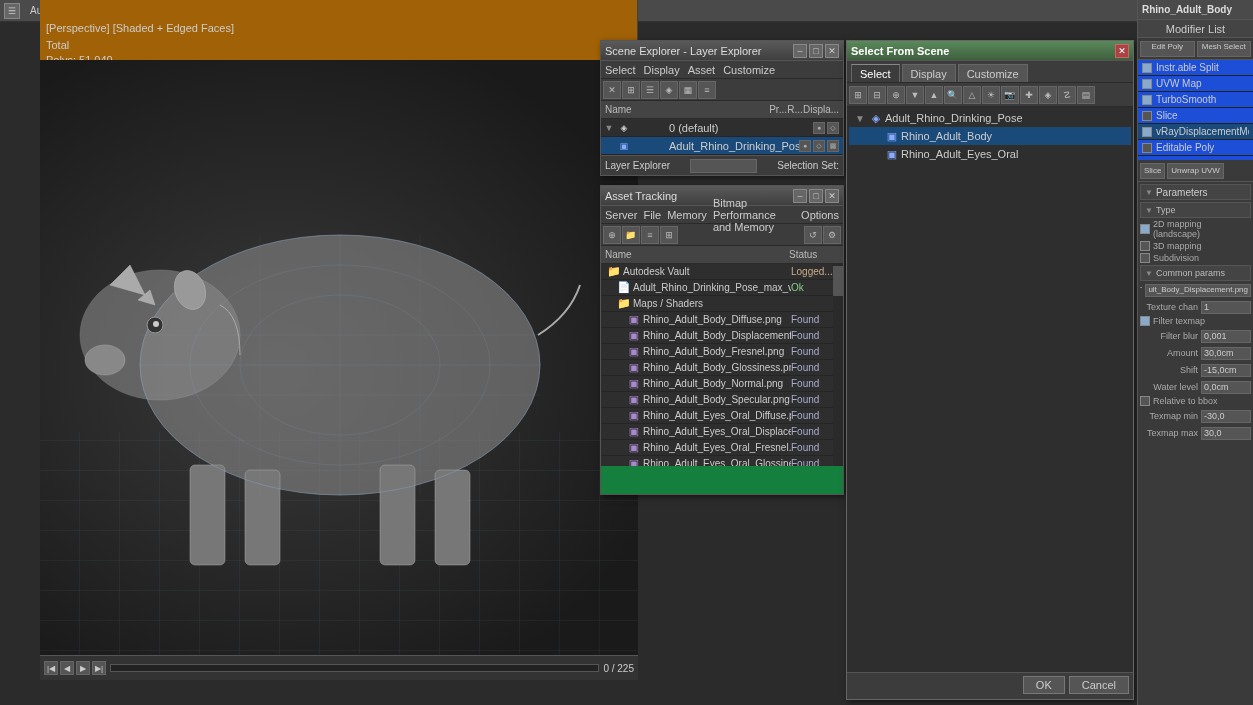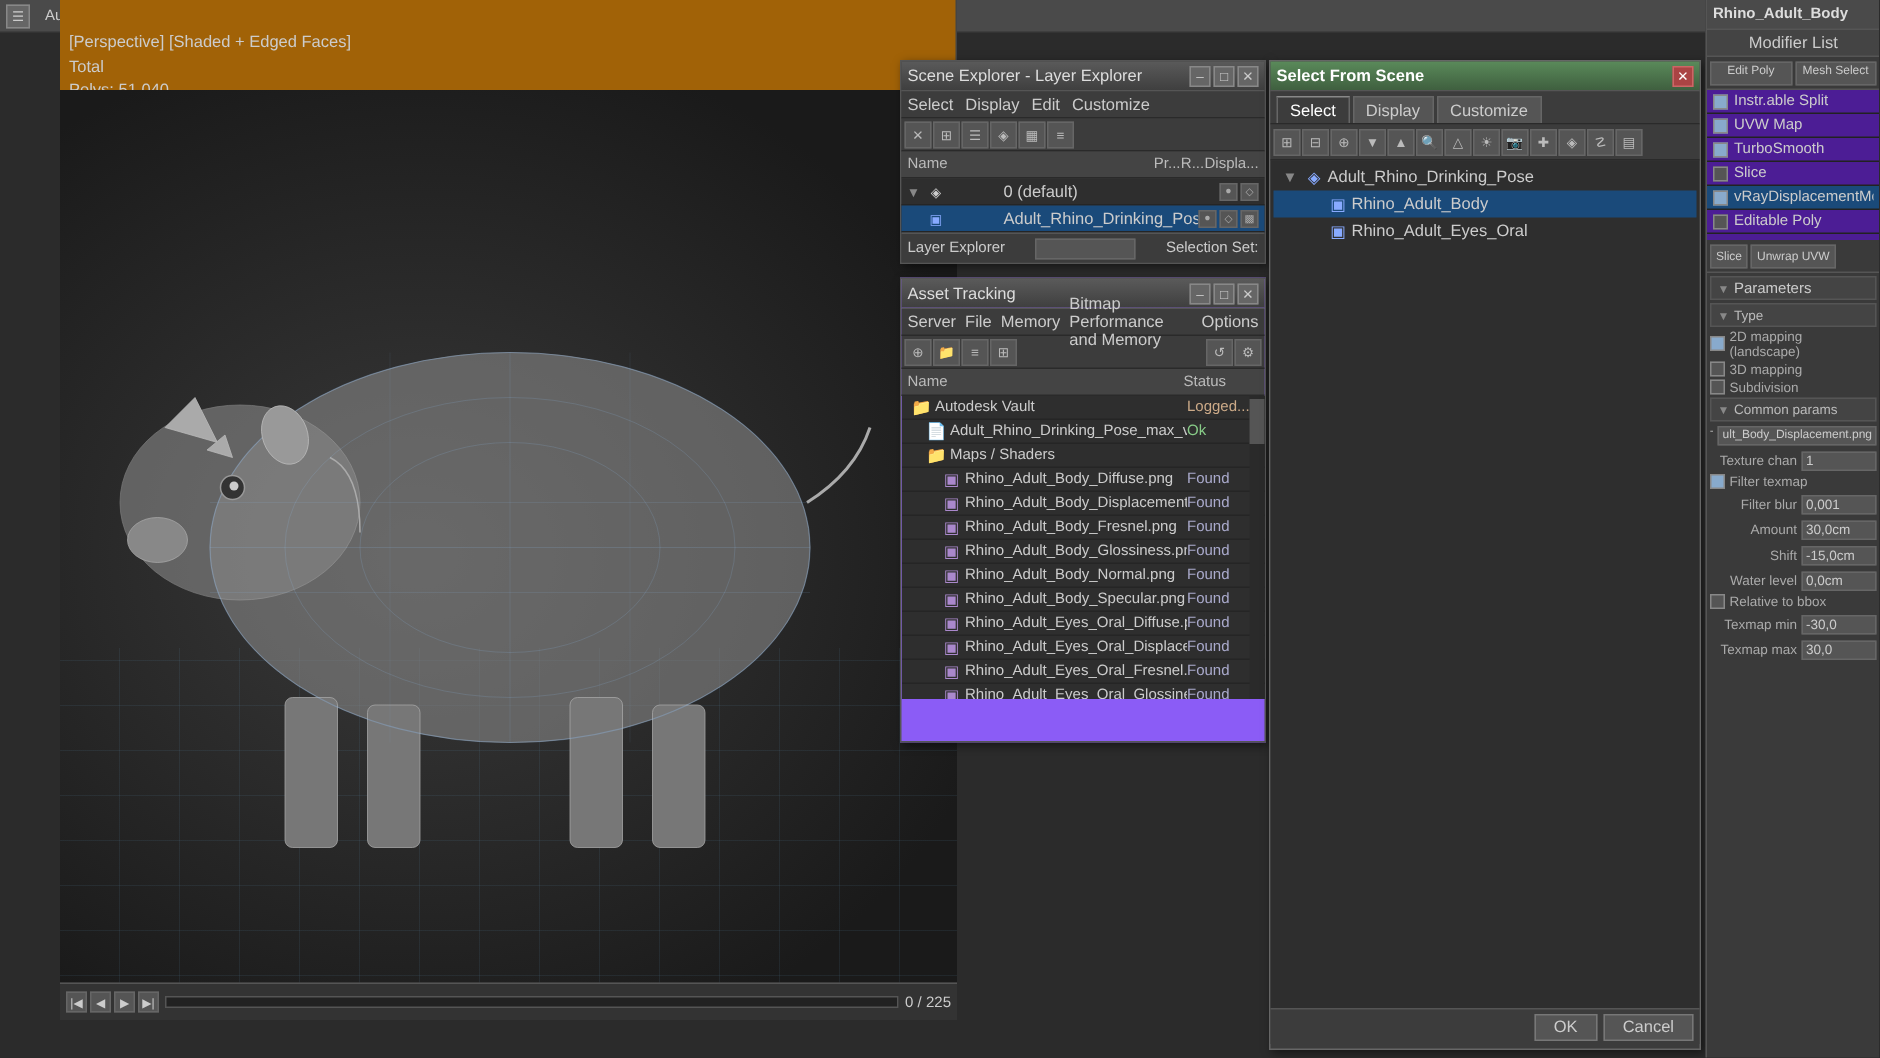--- a/index.html
+++ b/index.html
@@ -294,21 +294,21 @@
       color: #ccc;
       font-size: 10px;
     }
 
     
     #asset-tracking {
       position: absolute;
       left: 600px; top: 185px;
       width: 244px;
       height: 310px;
-      background: #8b5cf6;
+      background: #15803d;
       border: 1px solid #555;
       box-shadow: 2px 2px 6px rgba(0,0,0,0.5);
     }
 
     #at-titlebar {
       height: 20px;
       background: linear-gradient(to bottom, #5a5a5a, #3f3f3f);
       display: flex;
       align-items: center;
       justify-content: space-between;
@@ -617,21 +617,21 @@
       font-size: 9px;
       cursor: pointer;
       flex: 1;
       text-align: center;
       white-space: nowrap;
       overflow: hidden;
       font-size: 8px;
     }
 
     #rp-modifier-list {
-      background: #4c1d95;
+      background: #1d4ed8;
       height: 100px;
       overflow-y: auto;
     }
 
     .rp-mod-row {
       height: 16px;
       display: flex;
       align-items: center;
       padding: 0 4px;
       border-bottom: 1px solid #222;
@@ -876,21 +876,21 @@
     <span id="se-title-text">Scene Explorer - Layer Explorer</span>
     <div id="se-title-controls">
       <div class="title-btn">–</div>
       <div class="title-btn">□</div>
       <div class="title-btn">✕</div>
     </div>
   </div>
   <div id="se-menubar">
     <span class="se-menu-item">Select</span>
     <span class="se-menu-item">Display</span>
-    <span class="se-menu-item">Edit</span>
+    <span class="se-menu-item">Asset</span>
     <span class="se-menu-item">Customize</span>
   </div>
   <div id="se-toolbar">
     <div class="se-tool-btn">✕</div>
     <div class="se-tool-btn">⊞</div>
     <div class="se-tool-btn">☰</div>
     <div class="se-tool-btn">◈</div>
     <div class="se-tool-btn">▦</div>
     <div class="se-tool-btn">≡</div>
   </div>

